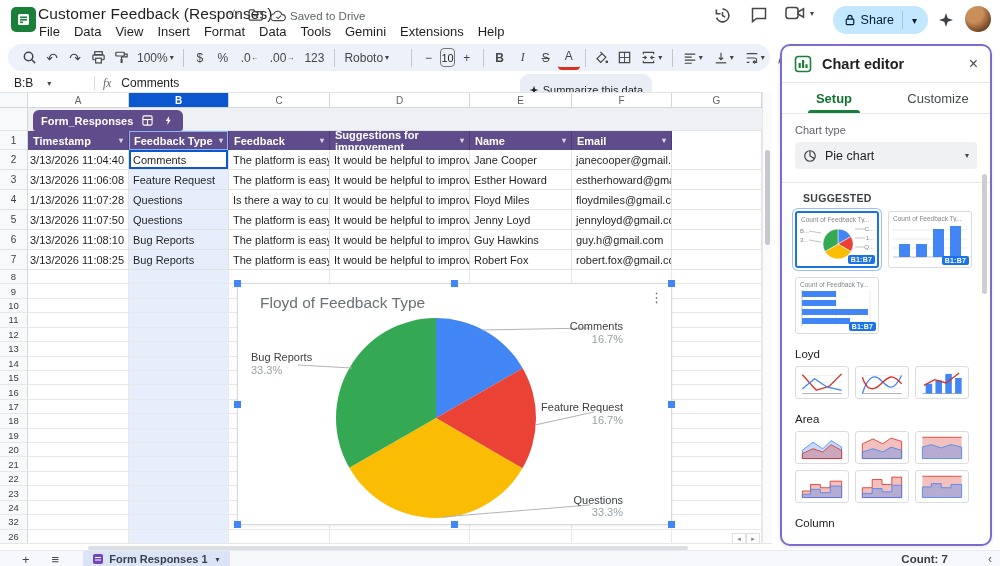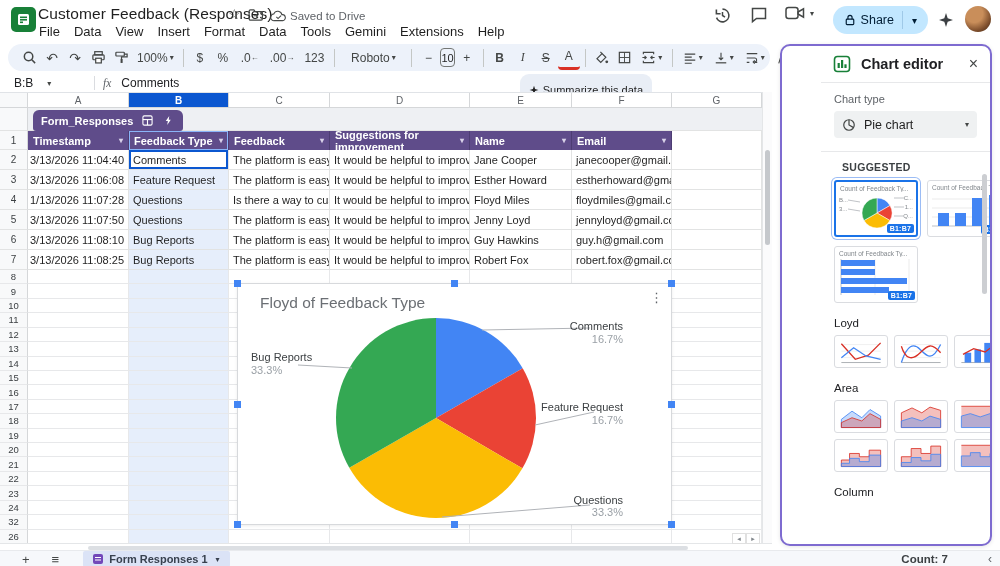--- a/index.html
+++ b/index.html
@@ -90,21 +90,21 @@
 
   
   #chart-card{position:absolute;left:237px;top:283px;width:435px;height:242px;background:#fff;
     border:1px solid #d7d9dc;box-sizing:border-box;box-shadow:0 1px 3px rgba(0,0,0,.08);}
   #chart-title{position:absolute;left:22px;top:10px;font-size:15.5px;color:#6b6f74;}
   #chart-kebab{position:absolute;right:8px;top:6px;color:#5f6368;font-size:13px;letter-spacing:0;}
   .handle{position:absolute;width:7px;height:7px;background:#4285f4;z-index:5;}
 
   
   #panel{position:absolute;left:780px;top:44px;width:212px;height:502px;background:#fff;
-    border:2px solid #7e6bd0;border-radius:10px;box-sizing:border-box;box-shadow:0 1px 4px rgba(0,0,0,.1);overflow:hidden;padding-left:39px;}
+    border:2px solid #7e6bd0;border-radius:10px;box-sizing:border-box;box-shadow:0 1px 4px rgba(0,0,0,.1);overflow:hidden;}
   #panel-head{height:36px;display:flex;align-items:center;padding:0 12px;border-bottom:1px solid #e7e8ea;}
   #panel-title{font-size:14.5px;font-weight:bold;color:#202124;margin-left:10px;}
   #panel-close{margin-left:auto;color:#444746;font-size:16px;}
   #panel-tabs{height:30px;display:flex;border-bottom:1px solid #e7e8ea;}
   .ptab{flex:1;display:flex;align-items:center;justify-content:center;font-size:13px;color:#474b50;position:relative;}
   .ptab.active{color:#137333;font-weight:bold;}
   .ptab.active::after{content:"";position:absolute;bottom:0;left:50%;transform:translateX(-50%);
     width:52px;height:3px;background:#188038;border-radius:3px 3px 0 0;}
   #panel-body{padding:10px 13px 0 13px;position:relative;}
   .plabel{font-size:11px;color:#5f6368;}
@@ -254,21 +254,21 @@
     <span class="ti wide">
         <span>.0</span>
         <span style="font-size:8px">←</span>
       </span>
     <span class="ti wide">
         <span>.00</span>
         <span style="font-size:8px">→</span>
       </span>
     <span class="ti wide">123</span>
     <span class="tsep"></span>
-    <span class="ti wide" style="min-width:58px;justify-content:center">
+    <span class="ti wide" style="min-width:58px;justify-content:flex-start">
         <span>Roboto</span>
         <span class="car">▾</span>
       </span>
     <span class="tsep"></span>
     <span class="ti">−</span>
     <span id="font-size-box">10</span>
     <span class="ti">+</span>
     <span class="tsep"></span>
     <span class="ti glyph-b">B</span>
     <span class="ti glyph-i">I</span>
@@ -706,20 +706,24 @@
     <div id="panel-head">
       <svg width="18" height="18" viewBox="0 0 18 18">
           <rect x="1.5" y="1.5" width="15" height="15" rx="3" fill="none" stroke="#188038" stroke-width="1.6"></rect>
           <rect x="4.6" y="8" width="2.2" height="5" fill="#188038"></rect>
           <rect x="8" y="5" width="2.2" height="8" fill="#188038"></rect>
           <rect x="11.4" y="9.3" width="2.2" height="3.7" fill="#188038"></rect>
         </svg>
       <span id="panel-title">Chart editor</span>
       <span id="panel-close">×</span>
     </div>
+    <div id="panel-tabs">
+      <div class="ptab active">Setup</div>
+      <div class="ptab">Customize</div>
+    </div>
     <div id="panel-body">
       <div class="plabel">Chart type</div>
       <div id="type-select">
         <svg width="14" height="14" viewBox="0 0 16 16">
             <circle cx="8" cy="8" r="6" fill="none" stroke="#444746" stroke-width="1.4"></circle>
             <path d="M8 2v6l5.2 3" fill="none" stroke="#444746" stroke-width="1.4"></path>
           </svg>
         <span>Pie chart</span>
         <span class="car">▾</span>
       </div>

